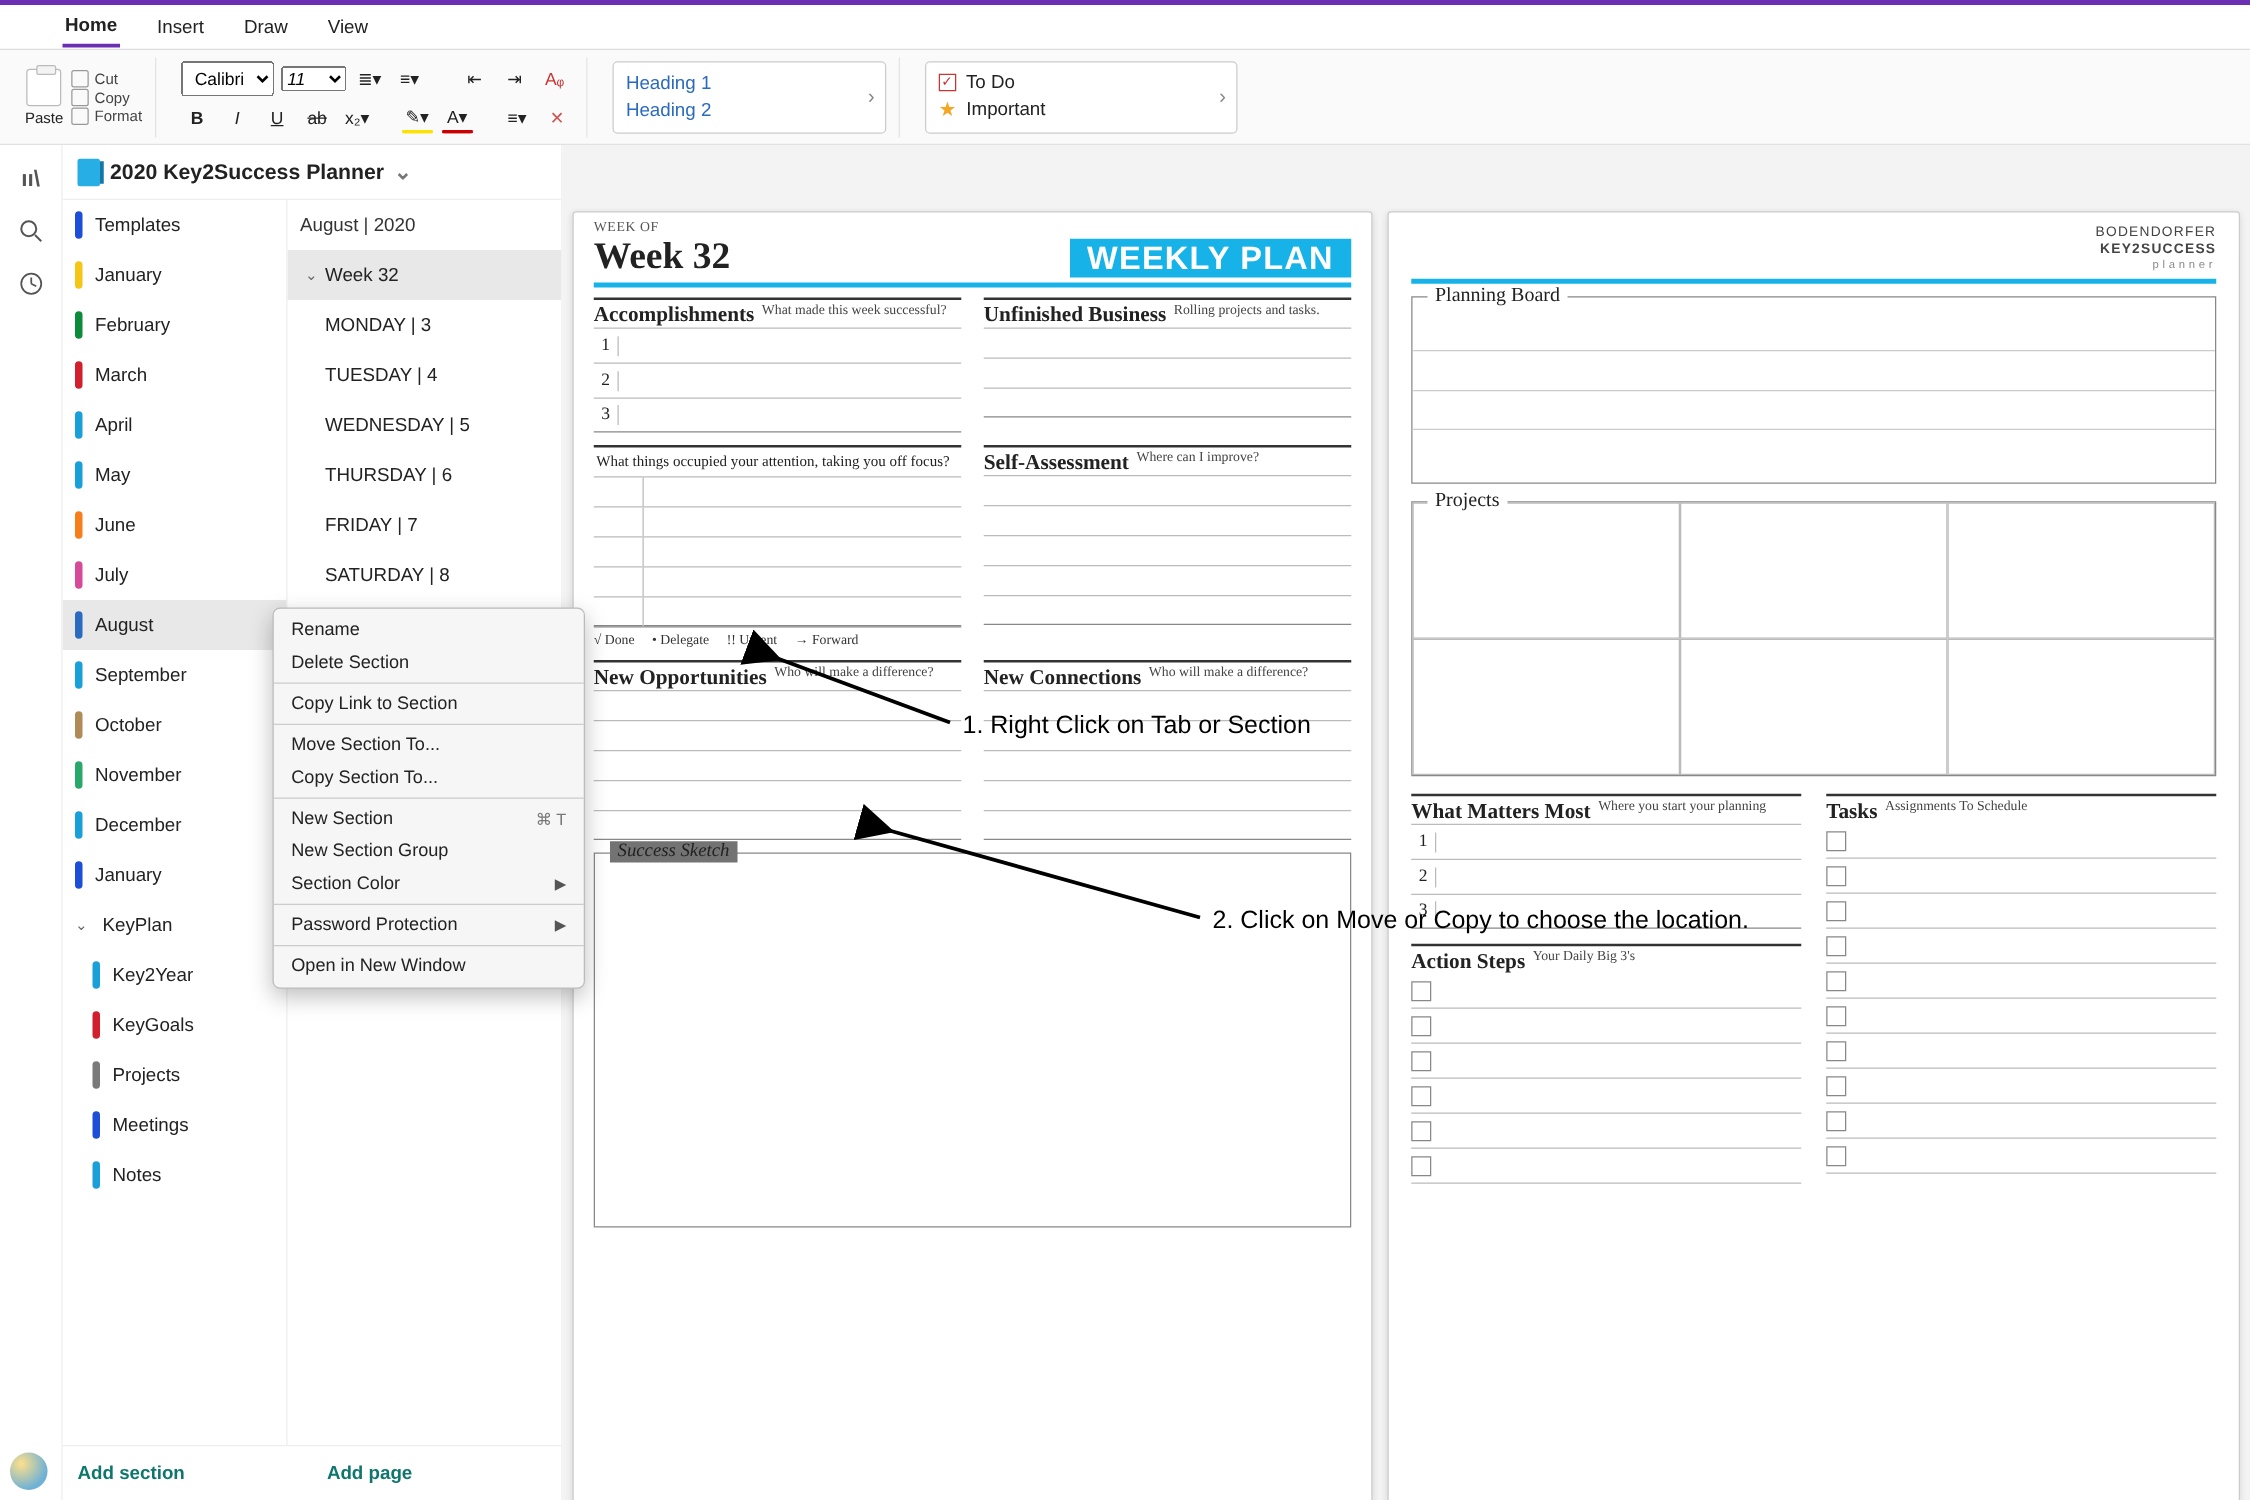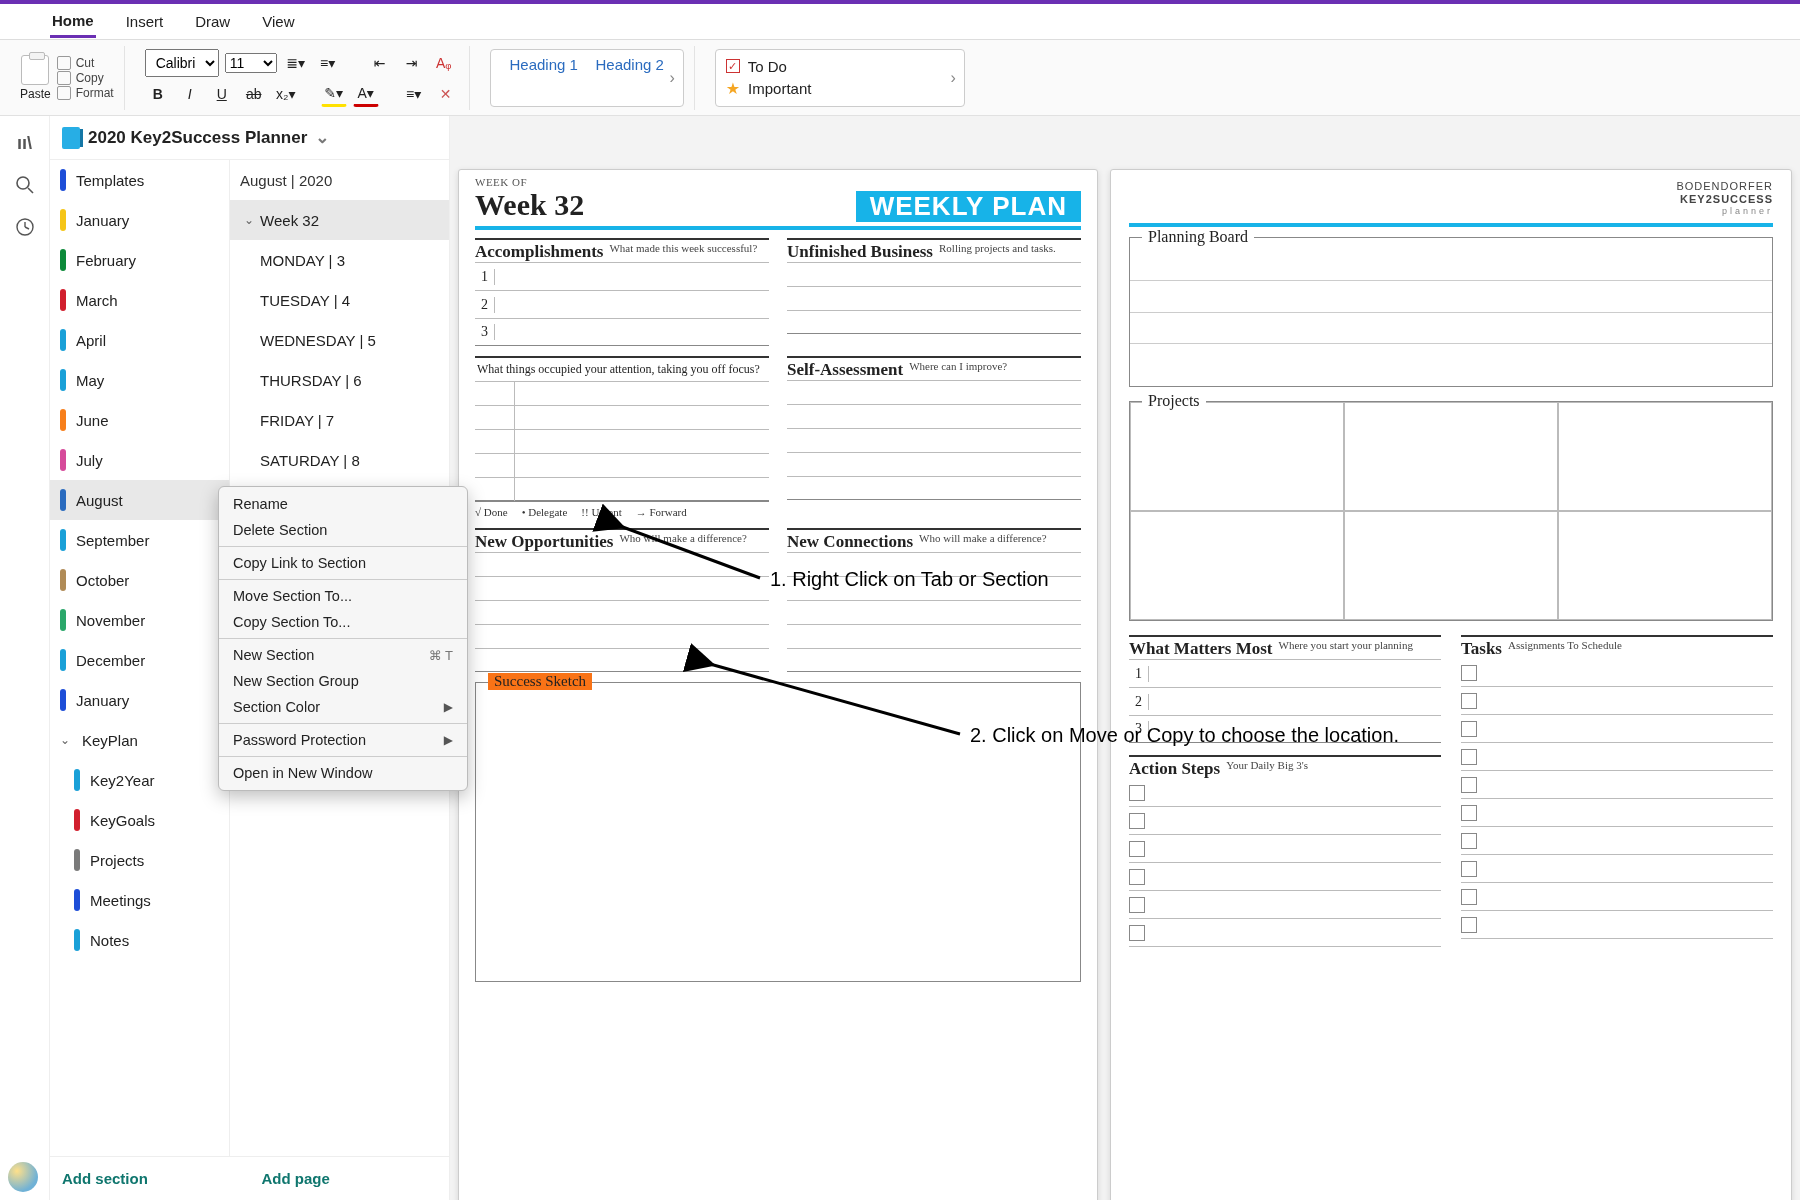--- a/index.html
+++ b/index.html
@@ -13,24 +13,24 @@
   .ribbon { display: flex; align-items: center; height: 76px; padding: 6px 10px; gap: 10px; border-bottom: 1px solid #e1e1e1; background: #fafafa; }
   .rgroup { display: flex; align-items: center; padding: 0 10px; border-right: 1px solid #e3e3e3; height: 64px; gap: 6px; }
   .rgroup:last-child { border-right: none; }
   .paste-col { display: flex; flex-direction: column; align-items: center; gap: 2px; font-size: 12px; }
   .paste-col .clip { width: 28px; height: 30px; border: 1px solid #bbb; border-radius: 3px; background: #fff; position: relative; }
   .paste-col .clip::before { content: ""; position: absolute; top: -4px; left: 7px; width: 14px; height: 6px; border: 1px solid #bbb; border-radius: 2px; background: #f3f3f3; }
   .copy-col { display: flex; flex-direction: column; gap: 1px; font-size: 12px; color: #444; }
   .copy-col div { display: flex; align-items: center; gap: 5px; }
   .mini-icon { width: 14px; height: 14px; border: 1px solid #999; border-radius: 2px; display: inline-block; }
   select.font { height: 28px; font-size: 14px; padding: 0 6px; }
-  select.size { height: 20px; width: 52px; font-size: 14px; }
+  select.size { height: 20px; width: 52px; font-size: 14px; font-style: italic; }
   .btnrow { display: flex; gap: 6px; align-items: center; }
   .rbtn { width: 26px; height: 26px; display: flex; align-items: center; justify-content: center; font-size: 14px; border: 1px solid transparent; border-radius: 3px; cursor: pointer; }
-  .style-panel { width: 194px; height: 58px; border: 1px solid #ccc; border-radius: 4px; padding: 6px 10px; display: flex; justify-content: space-around; position: relative; background: #fff; }
+  .style-panel { width: 219px; height: 58px; border: 1px solid #ccc; border-radius: 4px; padding: 6px 10px; display: flex; flex-direction: column; justify-content: space-around; position: relative; background: #fff; }
   .style-panel .row { font-size: 15px; color: #2a6bbf; }
   .style-panel .caret, .tag-panel .caret { position: absolute; right: 8px; top: 50%; transform: translateY(-50%); color: #888; }
   .tag-panel { width: 250px; height: 58px; border: 1px solid #ccc; border-radius: 4px; padding: 6px 10px; display: flex; flex-direction: column; justify-content: space-around; position: relative; background: #fff; }
   .tag-panel .row { font-size: 15px; display: flex; align-items: center; gap: 8px; }
   .chk { width: 14px; height: 14px; border: 1.5px solid #c33; display: inline-flex; align-items: center; justify-content: center; color: #c33; font-size: 11px; }
   .star { color: #f5a623; font-size: 16px; }
   
   .mainrow { display: flex; height: calc(1200px - 4px - 36px - 76px); }
   .siderail { width: 50px; display: flex; flex-direction: column; align-items: center; gap: 20px; padding-top: 16px; border-right: 1px solid #eee; }
   .siderail .ic { width: 22px; height: 22px; color: #555; display:flex;align-items:center;justify-content:center;font-size:18px;}
@@ -78,21 +78,21 @@
   .lines { border-bottom:1px solid #888; }
   .rline { height:24px; border-top:1px solid #bbb; }
   .nline { display:flex; align-items:center; height:28px; border-top:1px solid #bbb;}
   .nline .n { width:20px; text-align:center; border-right:1px solid #bbb; font-size:14px;}
   .smallq { font-size:12px; padding:4px 2px; border-top:2px solid #333;}
   .twonarrow { display:flex; gap:0;}
   .twonarrow .col1 { width:40px; border-right:1px solid #bbb;}
   .twonarrow .col2 { flex:1;}
   .legend { font-size:11px; padding:4px 0; display:flex; gap:14px; color:#333; border-top:1px solid #888;}
   .sketch { margin-top:10px; border:1px solid #888; height:300px; position:relative;}
-  .sketch .lab { position:absolute; top:-10px; left:12px; background:#f97316; padding:0 6px; font-size:15px; }
+  .sketch .lab { position:absolute; top:-10px; left:12px; background:#737373; padding:0 6px; font-size:15px; font-style:italic;}
   
   .sheetR .hdr { display:flex; justify-content:space-between; align-items:center; padding:10px 18px 0;}
   .brand { font-size:11px; letter-spacing:1px; text-align:right; line-height:1.2; color:#444;}
   .brand .k2 { font-weight:700;}
   .brand .pl { font-size:9px; letter-spacing:3px; color:#888;}
   .sheetR .bluebar { margin:6px 18px 10px;}
   .gridR { padding: 0 18px; font-family: Georgia, serif; }
   .box { border:1px solid #888; position:relative; margin-bottom:14px; padding:10px 0 0;}
   .box .lab { position:absolute; top:-10px; left:12px; background:#fff; padding:0 6px; font-size:16px;}
   .pb { height:150px; display:flex; flex-direction:column; justify-content:space-between; padding:12px 0;}

